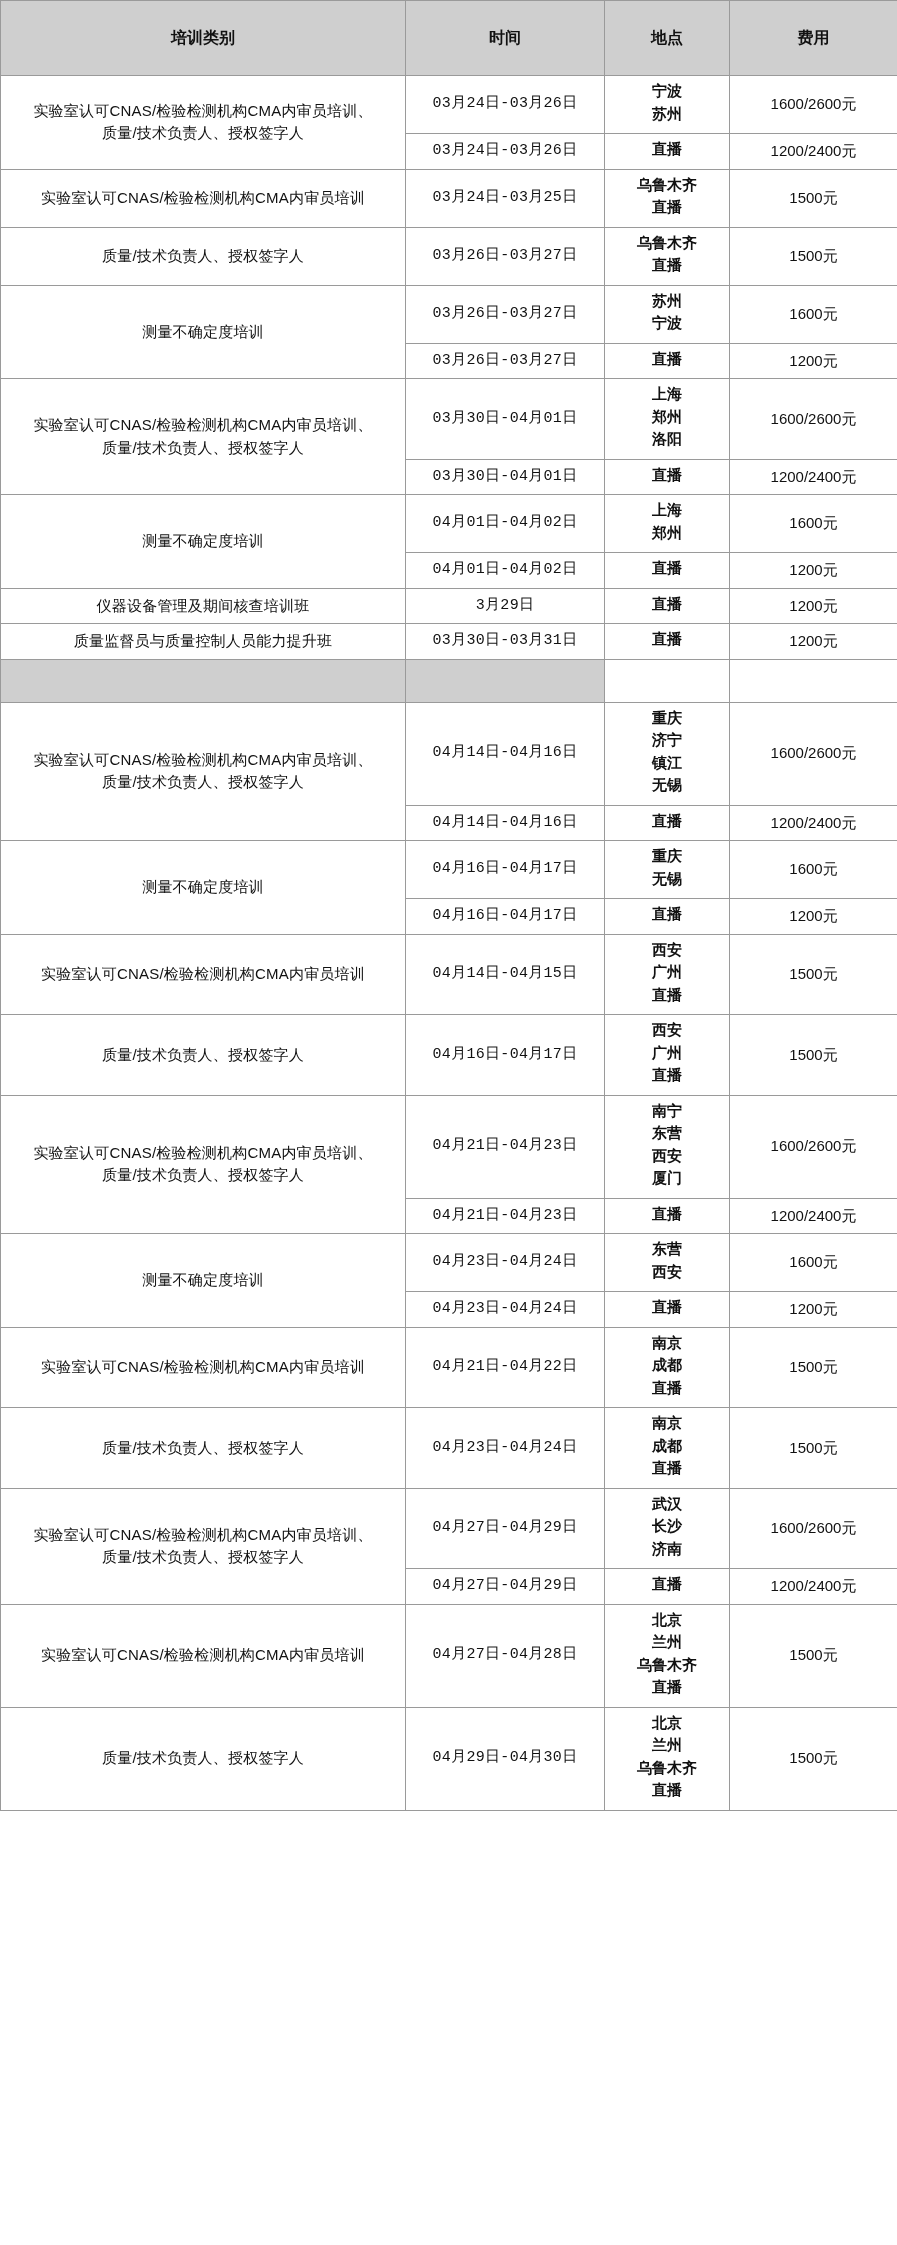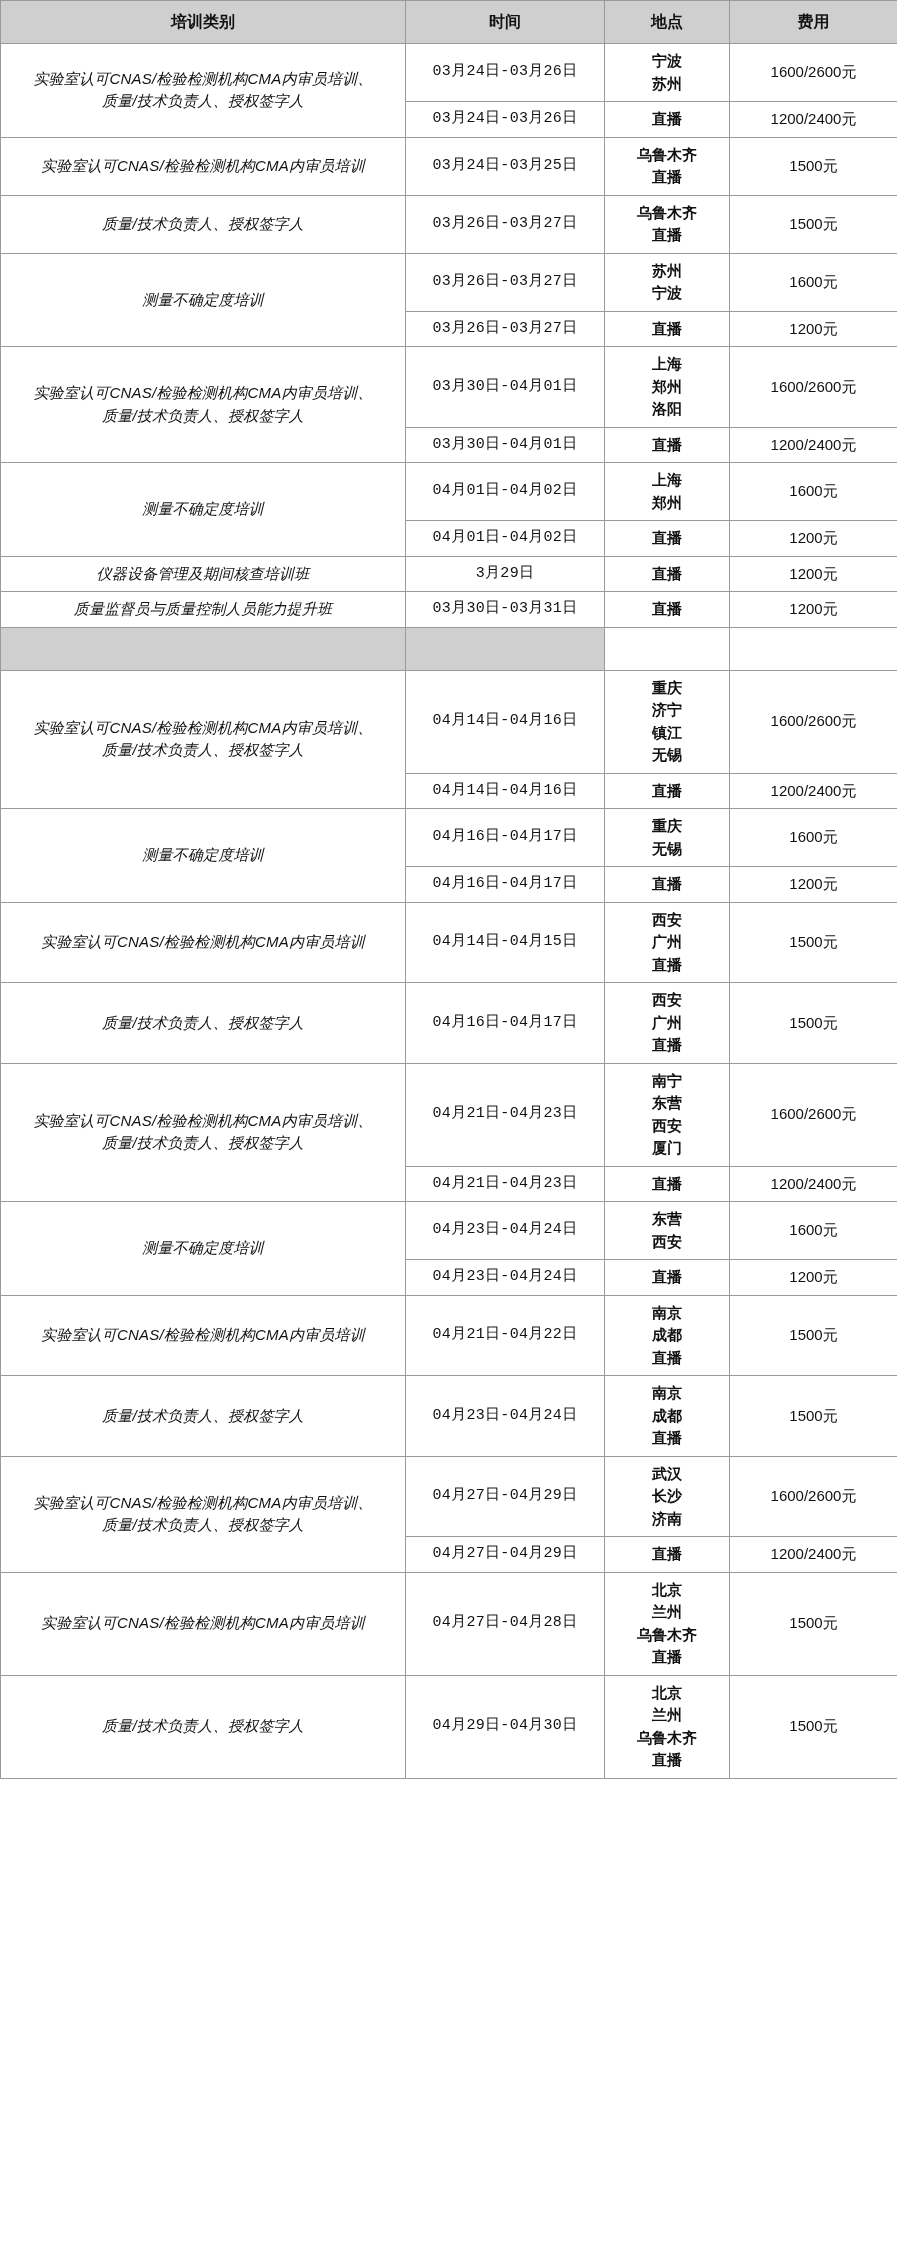--- a/index.html
+++ b/index.html
@@ -31,41 +31,41 @@
     line-height: 1.5;
     color: #111111;
     padding: 6px 4px;
     word-break: break-all;
   }
   #schedule-table thead th {
     background: #cfcfcf;
     font-weight: bold;
     font-size: 16px;
     height: 34px;
-    padding: 4px;
+    padding: 20px;
   }
   td.cat {
     font-size: 14.5px;
     letter-spacing: 0.2px;
   }
   td.cat.two-line,
   td.cat.one-line {
     padding-left: 8px;
     padding-right: 8px;
-    font-style: italic;
   }
   td.time {
     font-size: 15px;
     letter-spacing: 0.3px;
     font-family: Liberation Mono, monospace;
   }
   td.place {
     font-size: 14.5px;
     line-height: 1.55;
     font-weight: bold;
+    font-family: Liberation Mono, monospace;
   }
   td.fee {
     font-size: 14.5px;
   }
   tr.spacer-row td {
     background: #cfcfcf;
     height: 30px;
     padding: 0;
     border-left: 1px solid #9a9a9a;
     border-right: 1px solid #9a9a9a;

